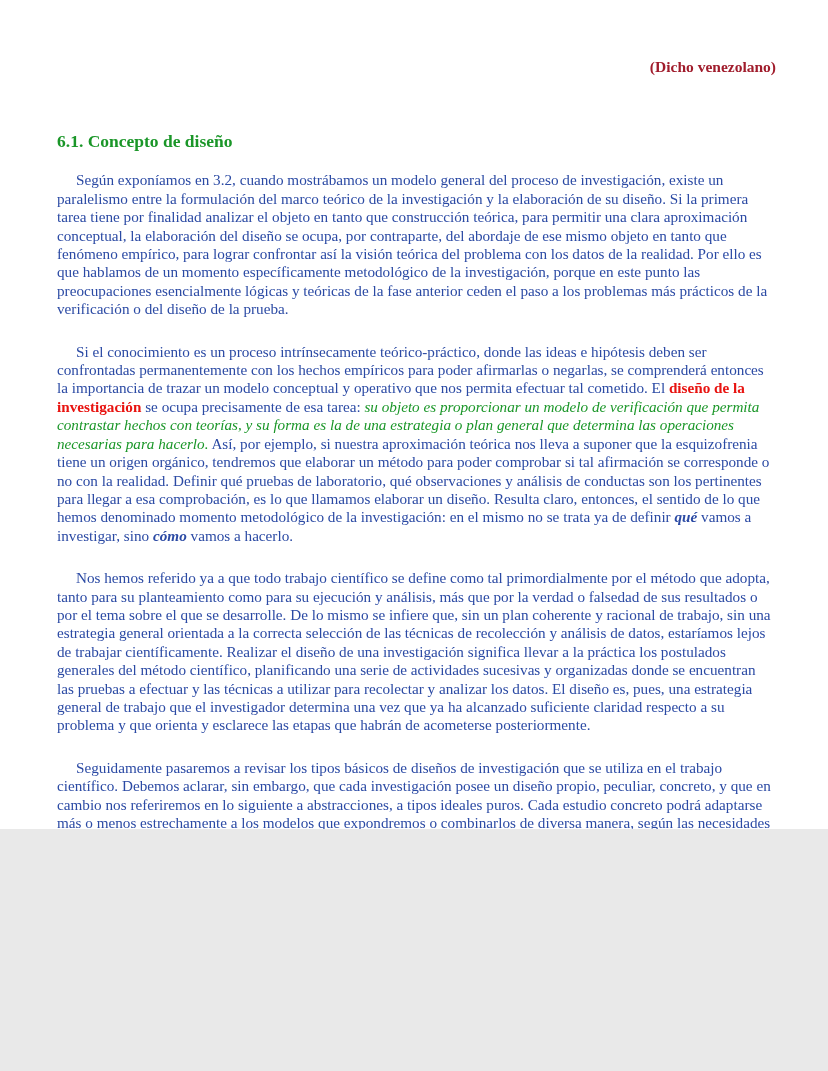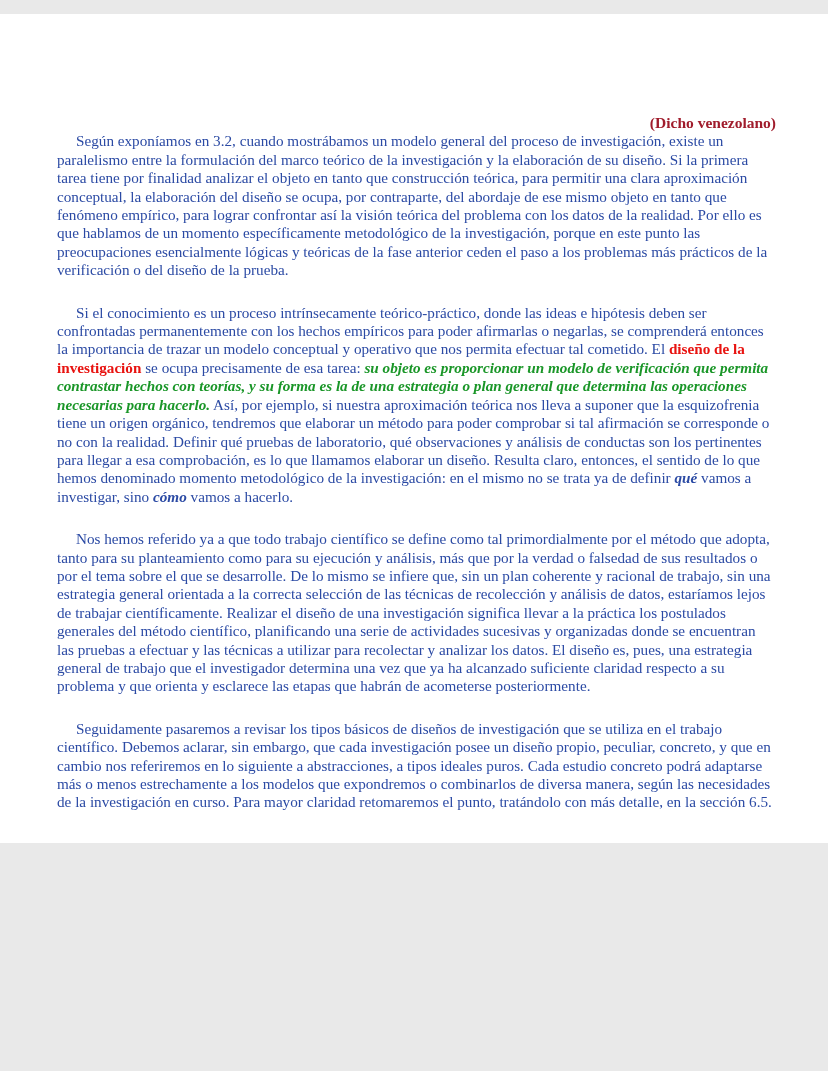--- a/index.html
+++ b/index.html
@@ -7,24 +7,24 @@
     --heading-green: #1a9628;
     --emphasis-red: #e81310;
     --attribution-red: #a01c2c;
     --page-bg: #ffffff;
   }
   html, body { margin: 0; padding: 0; background: #e9e9e9; }
   .page {
     position: relative;
     width: 828px;
     height: 829px;
-    margin: 14px auto;
+    margin: 0 auto;
     background: var(--page-bg);
     box-sizing: border-box;
-    padding: 100px 52px 0 57px;
+    padding: 58px 52px 0 57px;
     font-family: "Liberation Serif", "DejaVu Serif", serif;
     font-size: 15.2px;
     line-height: 18.4px;
     color: var(--body-blue);
     overflow: hidden;
   }
   .attribution {
     text-align: right;
     font-weight: bold;
     font-size: 15.5px;
@@ -40,29 +40,30 @@
   }
   #section-1 .section-heading { margin-top: 55px; }
   #section-2 .section-heading { margin-top: 30px; margin-bottom: 0; }
   p.para {
     margin: 0 0 24px 0;
     text-indent: 19px;
   }
   .seg-normal { color: var(--body-blue); }
   .seg-italic { color: var(--body-blue); font-style: italic; font-weight: bold; }
   .seg-red-bold { color: var(--emphasis-red); font-weight: bold; }
-  .seg-green-bold-italic { color: var(--heading-green); font-weight: bold; font-style: italic; }
+  .seg-green-bold-italic { color: var(--heading-green); font-weight: normal; font-style: italic; }
 </style>
 </head>
 <body>
 
 <div class="page">
   <div class="attribution">(Dicho venezolano)</div>
 
   <section id="section-1">
+    <h2 class="section-heading">6.1. Concepto de diseño</h2>
     <div class="section-body">
         <p class="para"><span class="seg-normal">Según exponíamos en 3.2, cuando mostrábamos un modelo general del proceso de investigación, existe un paralelismo entre la formulación del marco teórico de la investigación y la elaboración de su diseño. Si la primera tarea tiene por finalidad analizar el objeto en tanto que construcción teórica, para permitir una clara aproximación conceptual, la elaboración del diseño se ocupa, por contraparte, del abordaje de ese mismo objeto en tanto que fenómeno empírico, para lograr confrontar así la visión teórica del problema con los datos de la realidad. Por ello es que hablamos de un momento específicamente metodológico de la investigación, porque en este punto las preocupaciones esencialmente lógicas y teóricas de la fase anterior ceden el paso a los problemas más prácticos de la verificación o del diseño de la prueba.</span></p>
         <p class="para"><span class="seg-normal">Si el conocimiento es un proceso intrínsecamente teórico-práctico, donde las ideas e hipótesis deben ser confrontadas permanentemente con los hechos empíricos para poder afirmarlas o negarlas, se comprenderá entonces la importancia de trazar un modelo conceptual y operativo que nos permita efectuar tal cometido. El </span><span class="seg-red-bold">diseño de la investigación</span><span class="seg-normal"> se ocupa precisamente de esa tarea: </span><span class="seg-green-bold-italic">su objeto es proporcionar un modelo de verificación que permita contrastar hechos con teorías, y su forma es la de una estrategia o plan general que determina las operaciones necesarias para hacerlo.</span><span class="seg-normal"> Así, por ejemplo, si nuestra aproximación teórica nos lleva a suponer que la esquizofrenia tiene un origen orgánico, tendremos que elaborar un método para poder comprobar si tal afirmación se corresponde o no con la realidad. Definir qué pruebas de laboratorio, qué observaciones y análisis de conductas son los pertinentes para llegar a esa comprobación, es lo que llamamos elaborar un diseño. Resulta claro, entonces, el sentido de lo que hemos denominado momento metodológico de la investigación: en el mismo no se trata ya de definir </span><span class="seg-italic">qué</span><span class="seg-normal"> vamos a investigar, sino </span><span class="seg-italic">cómo</span><span class="seg-normal"> vamos a hacerlo.</span></p>
         <p class="para"><span class="seg-normal">Nos hemos referido ya a que todo trabajo científico se define como tal primordialmente por el método que adopta, tanto para su planteamiento como para su ejecución y análisis, más que por la verdad o falsedad de sus resultados o por el tema sobre el que se desarrolle. De lo mismo se infiere que, sin un plan coherente y racional de trabajo, sin una estrategia general orientada a la correcta selección de las técnicas de recolección y análisis de datos, estaríamos lejos de trabajar científicamente. Realizar el diseño de una investigación significa llevar a la práctica los postulados generales del método científico, planificando una serie de actividades sucesivas y organizadas donde se encuentran las pruebas a efectuar y las técnicas a utilizar para recolectar y analizar los datos. El diseño es, pues, una estrategia general de trabajo que el investigador determina una vez que ya ha alcanzado suficiente claridad respecto a su problema y que orienta y esclarece las etapas que habrán de acometerse posteriormente.</span></p>
         <p class="para"><span class="seg-normal">Seguidamente pasaremos a revisar los tipos básicos de diseños de investigación que se utiliza en el trabajo científico. Debemos aclarar, sin embargo, que cada investigación posee un diseño propio, peculiar, concreto, y que en cambio nos referiremos en lo siguiente a abstracciones, a tipos ideales puros. Cada estudio concreto podrá adaptarse más o menos estrechamente a los modelos que expondremos o combinarlos de diversa manera, según las necesidades de la investigación en curso. Para mayor claridad retomaremos el punto, tratándolo con más detalle, en la sección 6.5.</span></p>
       </div>
   </section>
 
   <section id="section-2">
     <h2 class="section-heading">6.2. Tipos de Diseño</h2>

